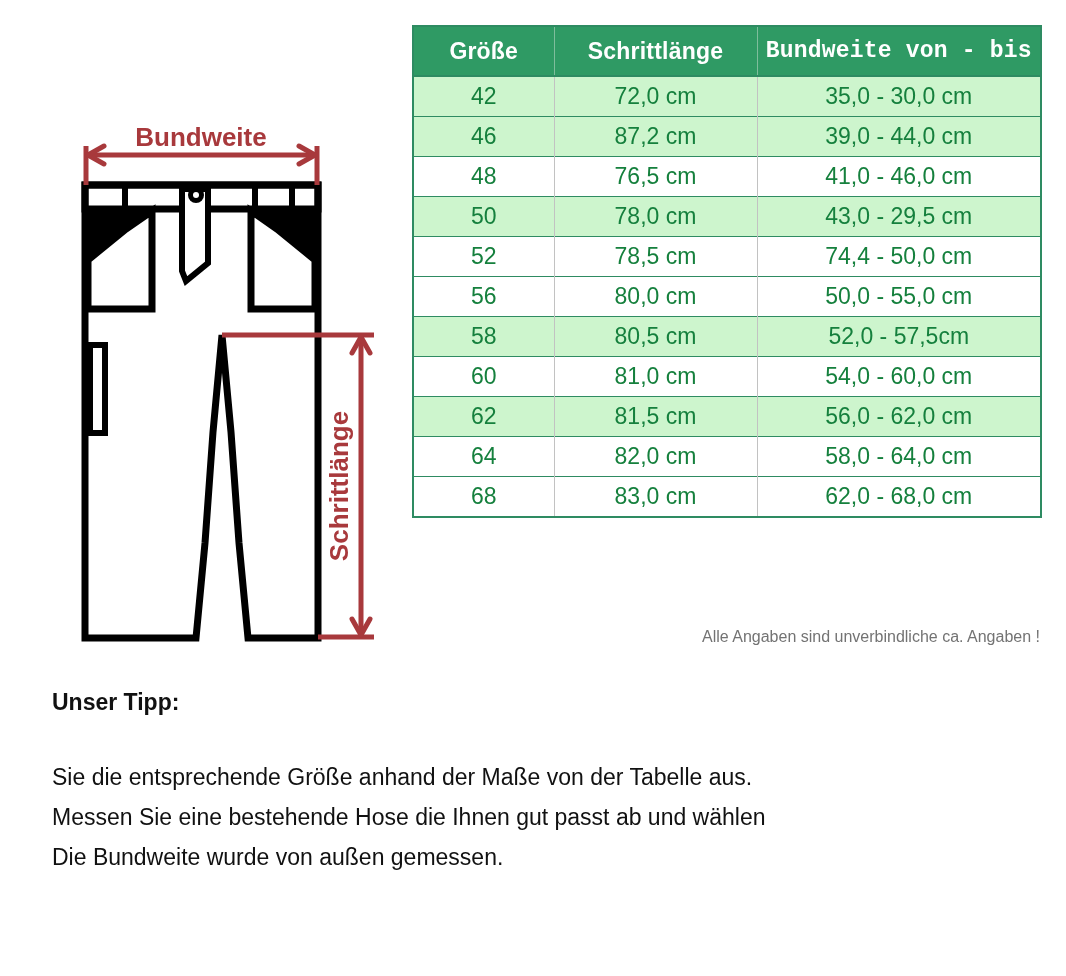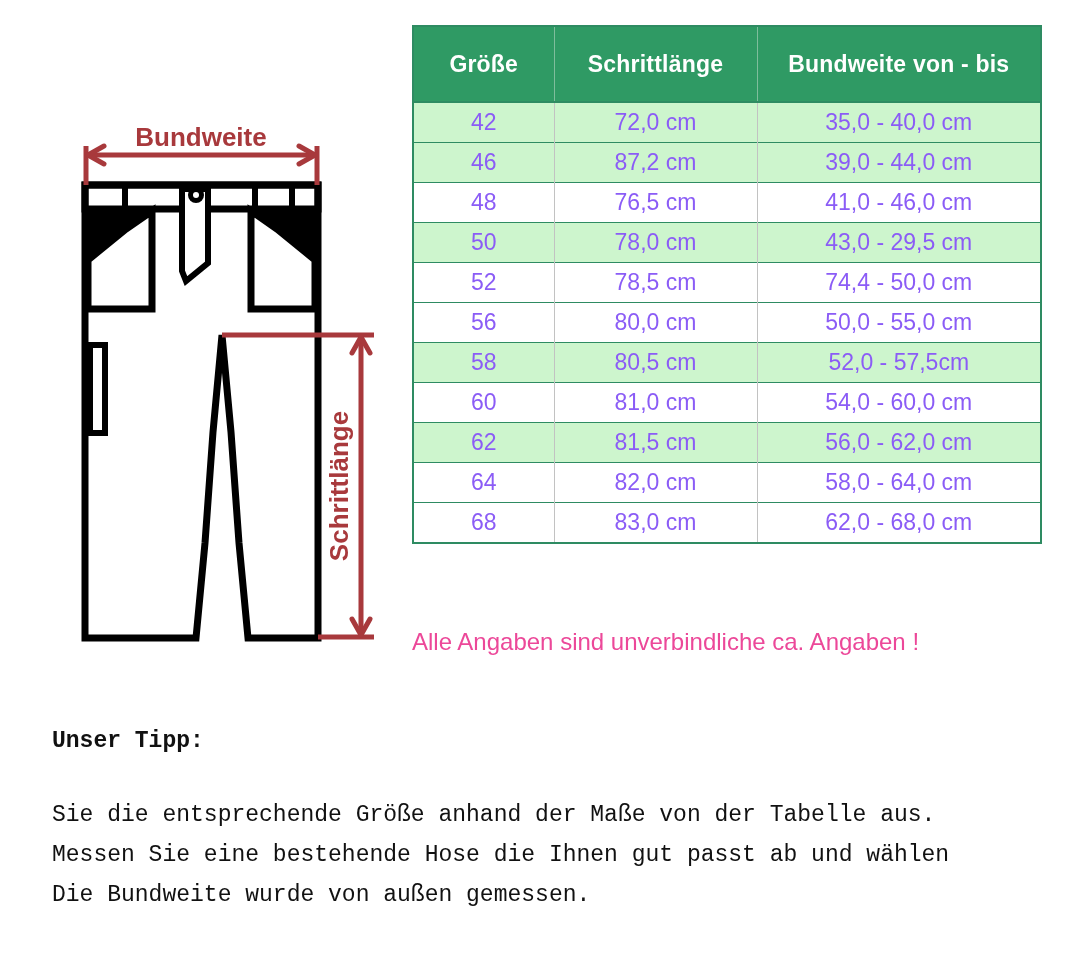--- a/index.html
+++ b/index.html
@@ -48,60 +48,59 @@
   table.size-table col.c-size   { width: 141px; }
   table.size-table col.c-inseam { width: 203px; }
   table.size-table col.c-waist  { width: 284px; }
 
   table.size-table thead th {
     background: #2f9a64;
     color: #ffffff;
     font-size: 23px;
     font-weight: bold;
     height: 42px;
-    padding: 16px 6px;
+    padding: 3px 6px;
     text-align: center;
     letter-spacing: .2px;
     border-right: 1px solid #7fbd9c;
     border-bottom: 2px solid #2e8b62;
   }
-  table.size-table thead th:last-child { border-right: none; }
+  table.size-table thead th:last-child { border-right: none; font-family: Liberation Mono, monospace; }
 
   table.size-table tbody td {
     height: 39px;
     font-size: 23px;
     text-align: center;
     padding: 0 16px;
-    color: #8b5cf6;
+    color: #15803d;
     border-top: 1px solid #2e8b62;
     border-right: 1px solid #c2c2c2;
     background: #ffffff;
   }
   table.size-table tbody td:last-child { border-right: none; }
   table.size-table tbody tr.alt td { background: #cdf5cd; }
   table.size-table tbody tr:first-child td { border-top: none; }
 
   
   #table-footnote {
     position: absolute;
     left: 412px;
     top: 628px;
     width: 628px;
-    text-align: left;
-    font-size: 24px;
-    color: #ec4899;
+    text-align: right;
+    font-size: 16px;
+    color: #737373;
   }
 
   
   #tip-block {
     position: absolute;
     left: 52px;
-    top: 728px;
+    top: 689px;
     width: 960px;
-    font-family: Liberation Mono, monospace;
   }
   #tip-heading {
     font-size: 23px;
     font-weight: bold;
     color: #111111;
     margin: 0 0 46px 0;
   }
   #tip-body p {
     margin: 0 0 9px 0;
     font-size: 23px;
@@ -190,21 +189,21 @@
         <th>Größe</th>
         <th>Schrittlänge</th>
         <th>Bundweite von - bis</th>
       </tr>
     </thead>
     <tbody id="size-table-body">
 
     <tr class="alt">
           <td>42</td>
           <td>72,0 cm</td>
-          <td>35,0 - 40,0 cm</td>
+          <td>35,0 - 30,0 cm</td>
         </tr>
         <tr class="alt">
           <td>46</td>
           <td>87,2 cm</td>
           <td>39,0 - 44,0 cm</td>
         </tr>
         <tr>
           <td>48</td>
           <td>76,5 cm</td>
           <td>41,0 - 46,0 cm</td>

